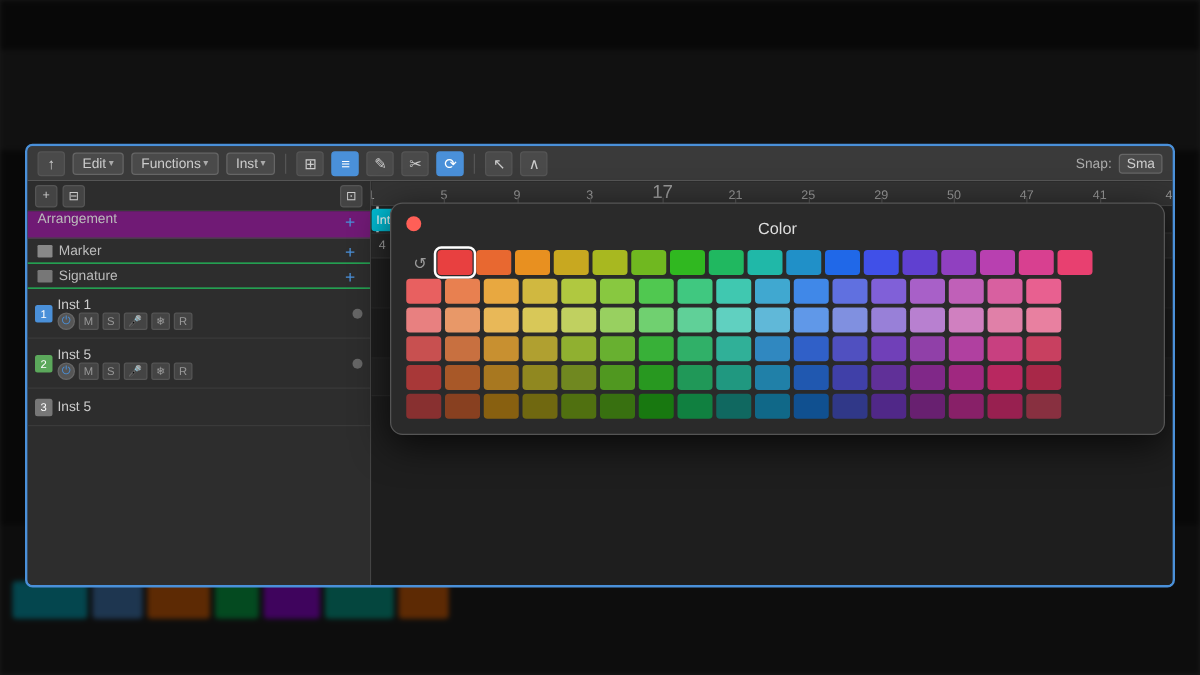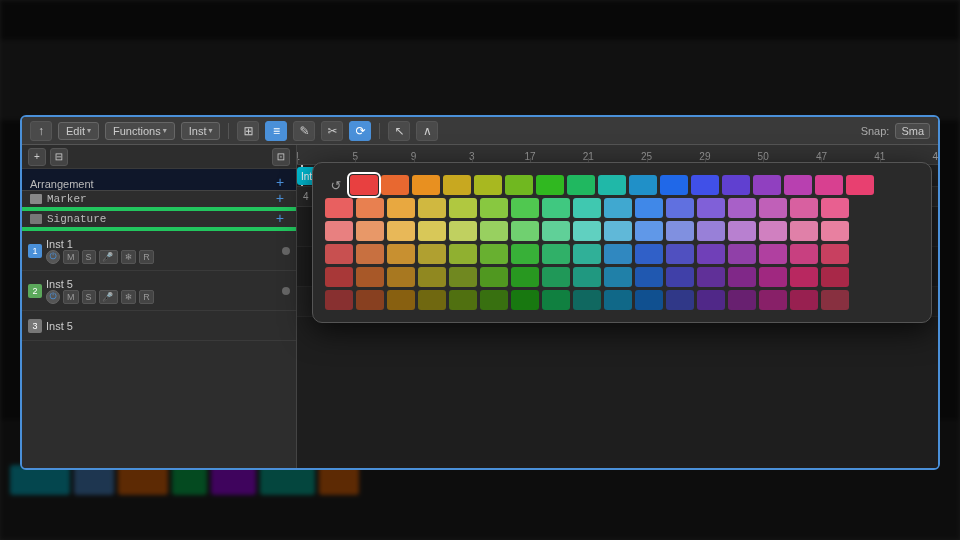--- a/index.html
+++ b/index.html
@@ -130,24 +130,24 @@
       background: #2d2d2d;
       border-right: 1px solid #444;
       flex-shrink: 0;
       display: flex;
       flex-direction: column;
     }
 
     
     .arrangement-header {
       height: 22px;
-      background: #0f172a;
+      background: #701a75;
       border-bottom: 1px solid #444;
       display: flex;
-      align-items: flex-end;
+      align-items: flex-start;
       padding: 0 8px;
       justify-content: space-between;
     }
     .arrangement-label {
       color: #bbb;
       font-size: 11px;
       font-weight: 500;
     }
     .add-btn {
       color: #4a90d9;
@@ -157,23 +157,22 @@
       height: 16px;
       display: flex;
       align-items: center;
       justify-content: center;
     }
     .track-meta-row {
       height: 20px;
       display: flex;
       align-items: center;
       padding: 0 8px;
-      border-bottom: 4px solid #22c55e;
+      border-bottom: 1px solid #22c55e;
       justify-content: space-between;
-      font-family: Liberation Mono, monospace;
     }
     .track-meta-label {
       color: #bbb;
       font-size: 11px;
       display: flex;
       align-items: center;
       gap: 5px;
     }
     .track-meta-icon {
       width: 12px;
@@ -551,21 +550,21 @@
       <div class="ruler">
         <div class="ruler-marks" id="ruler-marks" style="position:absolute;top:0;left:0;right:0;bottom:0;">
         <div style="position: absolute; bottom: 2px; color: rgb(153, 153, 153); font-size: 10px; transform: translateX(-50%); left: 0%;">1</div>
             <div style="position: absolute; bottom: 0px; width: 1px; background: rgb(85, 85, 85); height: 6px; left: 0%;"></div>
             <div style="position: absolute; bottom: 2px; color: rgb(153, 153, 153); font-size: 10px; transform: translateX(-50%); left: 9.09091%;">5</div>
             <div style="position: absolute; bottom: 0px; width: 1px; background: rgb(85, 85, 85); height: 6px; left: 9.09091%;"></div>
             <div style="position: absolute; bottom: 2px; color: rgb(153, 153, 153); font-size: 10px; transform: translateX(-50%); left: 18.1818%;">9</div>
             <div style="position: absolute; bottom: 0px; width: 1px; background: rgb(85, 85, 85); height: 6px; left: 18.1818%;"></div>
             <div style="position: absolute; bottom: 2px; color: rgb(153, 153, 153); font-size: 10px; transform: translateX(-50%); left: 27.2727%;">3</div>
             <div style="position: absolute; bottom: 0px; width: 1px; background: rgb(85, 85, 85); height: 6px; left: 27.2727%;"></div>
-            <div style="position: absolute; bottom: 2px; color: rgb(153, 153, 153); font-size: 10px; transform: translateX(-50%); left: 36.3636%;">17</div>
+            <div style="position: absolute; bottom: 2px; color: rgb(153, 153, 153); font-size: 15px; transform: translateX(-50%); left: 36.3636%;">17</div>
             <div style="position: absolute; bottom: 0px; width: 1px; background: rgb(85, 85, 85); height: 6px; left: 36.3636%;"></div>
             <div style="position: absolute; bottom: 2px; color: rgb(153, 153, 153); font-size: 10px; transform: translateX(-50%); left: 45.4545%;">21</div>
             <div style="position: absolute; bottom: 0px; width: 1px; background: rgb(85, 85, 85); height: 6px; left: 45.4545%;"></div>
             <div style="position: absolute; bottom: 2px; color: rgb(153, 153, 153); font-size: 10px; transform: translateX(-50%); left: 54.5455%;">25</div>
             <div style="position: absolute; bottom: 0px; width: 1px; background: rgb(85, 85, 85); height: 6px; left: 54.5455%;"></div>
             <div style="position: absolute; bottom: 2px; color: rgb(153, 153, 153); font-size: 10px; transform: translateX(-50%); left: 63.6364%;">29</div>
             <div style="position: absolute; bottom: 0px; width: 1px; background: rgb(85, 85, 85); height: 6px; left: 63.6364%;"></div>
             <div style="position: absolute; bottom: 2px; color: rgb(153, 153, 153); font-size: 10px; transform: translateX(-50%); left: 72.7273%;">50</div>
             <div style="position: absolute; bottom: 0px; width: 1px; background: rgb(85, 85, 85); height: 6px; left: 72.7273%;"></div>
             <div style="position: absolute; bottom: 2px; color: rgb(153, 153, 153); font-size: 10px; transform: translateX(-50%); left: 81.8182%;">47</div>
@@ -598,20 +597,24 @@
       <div class="grid-area" id="grid-area">
         <div class="inst-grid-row" style="height:40px;background:#212121;border-bottom:1px solid #2a2a2a;"></div>
         <div class="inst-grid-row" style="height:40px;background:#1e1e1e;border-bottom:1px solid #2a2a2a;"></div>
         <div class="inst-grid-row" style="height:30px;background:#222;border-bottom:1px solid #2a2a2a;"></div>
       </div>
 
     </div>
   </div>
 
   <div class="color-picker-overlay">
+    <div class="color-picker-header">
+      <div class="color-picker-close"></div>
+      <span class="color-picker-title">Color</span>
+    </div>
     <div class="color-grid" id="color-grid">
     <div class="color-row">
           <div class="reset-btn">↺</div>
           <div class="color-swatch selected" style="background: rgb(232, 64, 64);"></div>
           <div class="color-swatch" style="background: rgb(232, 104, 48);"></div>
           <div class="color-swatch" style="background: rgb(232, 144, 32);"></div>
           <div class="color-swatch" style="background: rgb(200, 168, 32);"></div>
           <div class="color-swatch" style="background: rgb(168, 184, 32);"></div>
           <div class="color-swatch" style="background: rgb(112, 184, 32);"></div>
           <div class="color-swatch" style="background: rgb(48, 184, 32);"></div>

